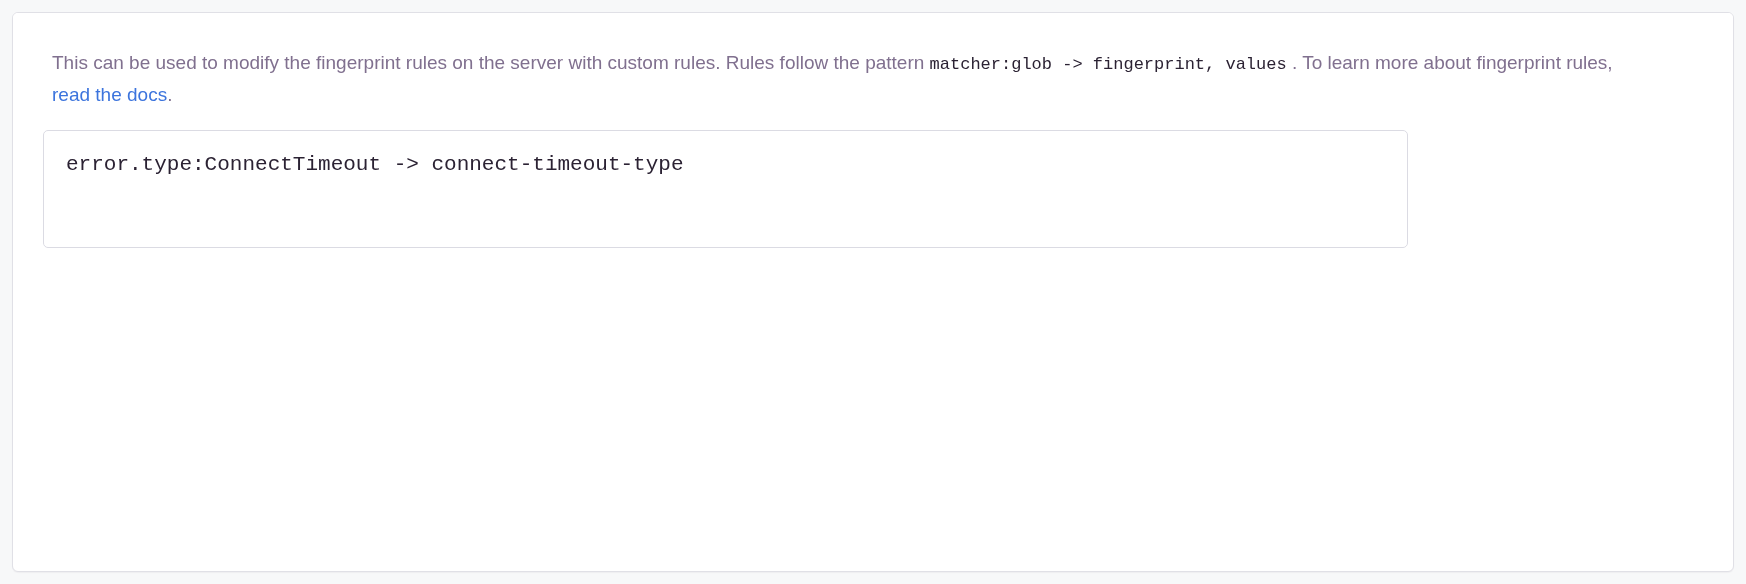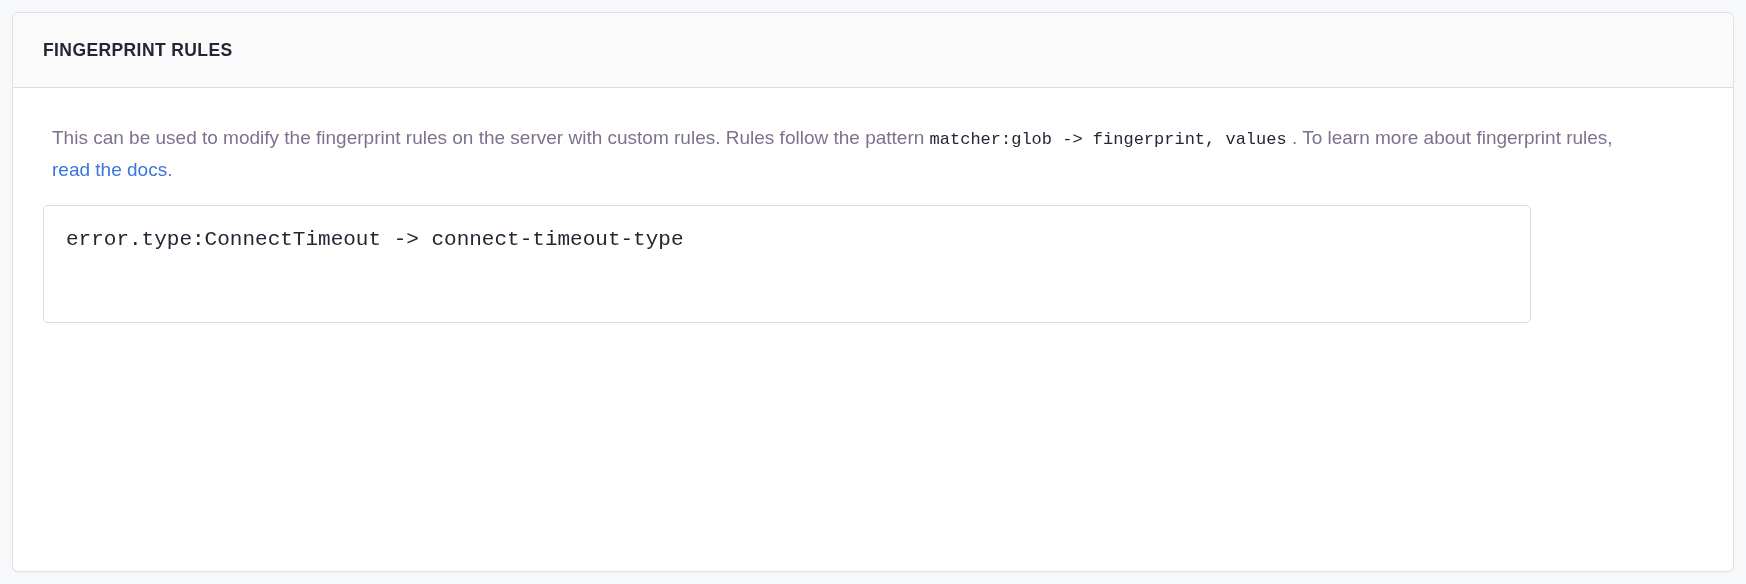--- a/index.html
+++ b/index.html
@@ -84,21 +84,21 @@
     font-family: "Liberation Mono", "DejaVu Sans Mono", monospace;
     font-size: 20.5px;
     line-height: 37px;
     color: #2b2233;
     white-space: pre;
     overflow: hidden;
   }
 
   .rules-input-wrap {
     margin-top: 20px;
-    width: 1488px;
+    width: 1365px;
   }
 
   .rules-textarea {
     display: block;
     width: 100%;
     height: 118px;
     background: #ffffff;
     border: 1px solid #dbdbe3;
     border-radius: 5px;
     padding: 17px 22px;
@@ -113,23 +113,20 @@
   }
   .rules-textarea::placeholder {
     color: #b6b0c2;
   }
 </style>
 </head>
 <body>
 
 <div class="panel">
 
-  <div class="panel-header">
-    <div class="panel-title">FINGERPRINT RULES</div>
-  </div>
 
   <div class="panel-body">
 
     <p class="description"><span>This can be used to modify the fingerprint rules on the server with custom rules. Rules follow the pattern </span><code class="inline-code">matcher:glob -&gt; fingerprint, values</code><span> . To learn more about fingerprint rules, </span><a class="doc-link" href="#">read the docs</a><span>.</span></p>
 
 
     <div class="rules-input-wrap">
       <textarea class="rules-textarea" spellcheck="false" placeholder="" style="">error.type:ConnectTimeout -&gt; connect-timeout-type</textarea>
     </div>
 

